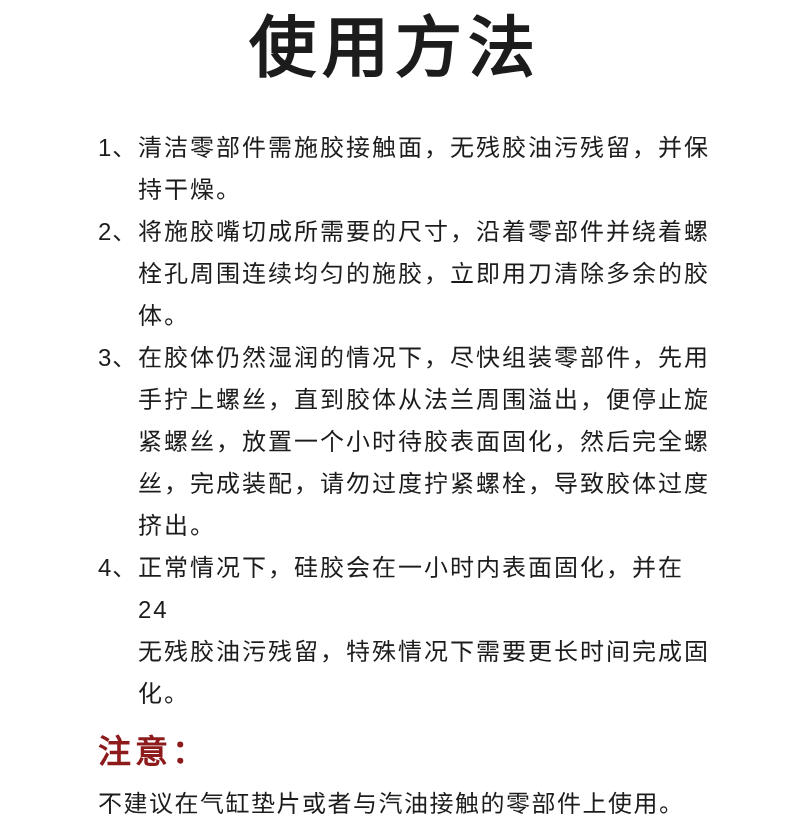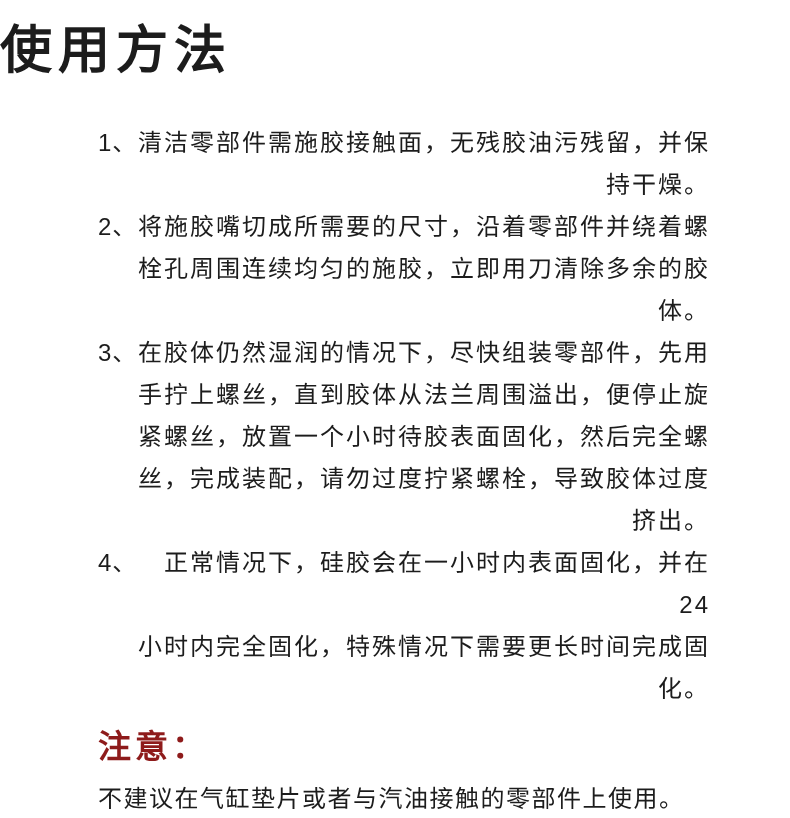--- a/index.html
+++ b/index.html
@@ -15,23 +15,23 @@
     font-family: "Liberation Sans", sans-serif;
     overflow: hidden;
   }
   .page {
     width: 790px;
     height: 818px;
     background: var(--bg);
     color: var(--text);
   }
   .page-title {
-    margin-top: 24px;
-    text-align: left;
-    font-size: 52px;
+    margin-top: 14px;
+    text-align: center;
+    font-size: 67px;
     line-height: 1.0;
     font-weight: bold;
     letter-spacing: 6px;
     color: var(--text);
   }
   .instruction-list {
     margin: 46px 80px 0 98px;
   }
   .instruction-item {
     display: flex;
@@ -41,21 +41,20 @@
     color: var(--text);
   }
   .item-number {
     flex: 0 0 40px;
     letter-spacing: 1px;
   }
   .item-text {
     flex: 1 1 auto;
     white-space: pre-line;
     letter-spacing: 2px;
-    text-align: right;
   }
   .notice-heading {
     margin: 20px 80px 0 98px;
     font-size: 33px;
     line-height: 34px;
     font-weight: bold;
     letter-spacing: 4px;
     color: var(--accent);
   }
   .notice-text {
@@ -93,21 +92,21 @@
       <span class="item-text">在胶体仍然湿润的情况下，尽快组装零部件，先用
 手拧上螺丝，直到胶体从法兰周围溢出，便停止旋
 紧螺丝，放置一个小时待胶表面固化，然后完全螺
 丝，完成装配，请勿过度拧紧螺栓，导致胶体过度
 挤出。</span>
     </div>
 
     <div class="instruction-item">
       <span class="item-number">4、</span>
       <span class="item-text">正常情况下，硅胶会在一小时内表面固化，并在24
-小时内完全固化，特殊情况下需要更长时间完成固
+无残胶油污残留，特殊情况下需要更长时间完成固
 化。</span>
     </div>
 
   </div>
 
   <div class="notice-heading">注意：</div>
 
   <div class="notice-text">不建议在气缸垫片或者与汽油接触的零部件上使用。</div>
 
 </div>

